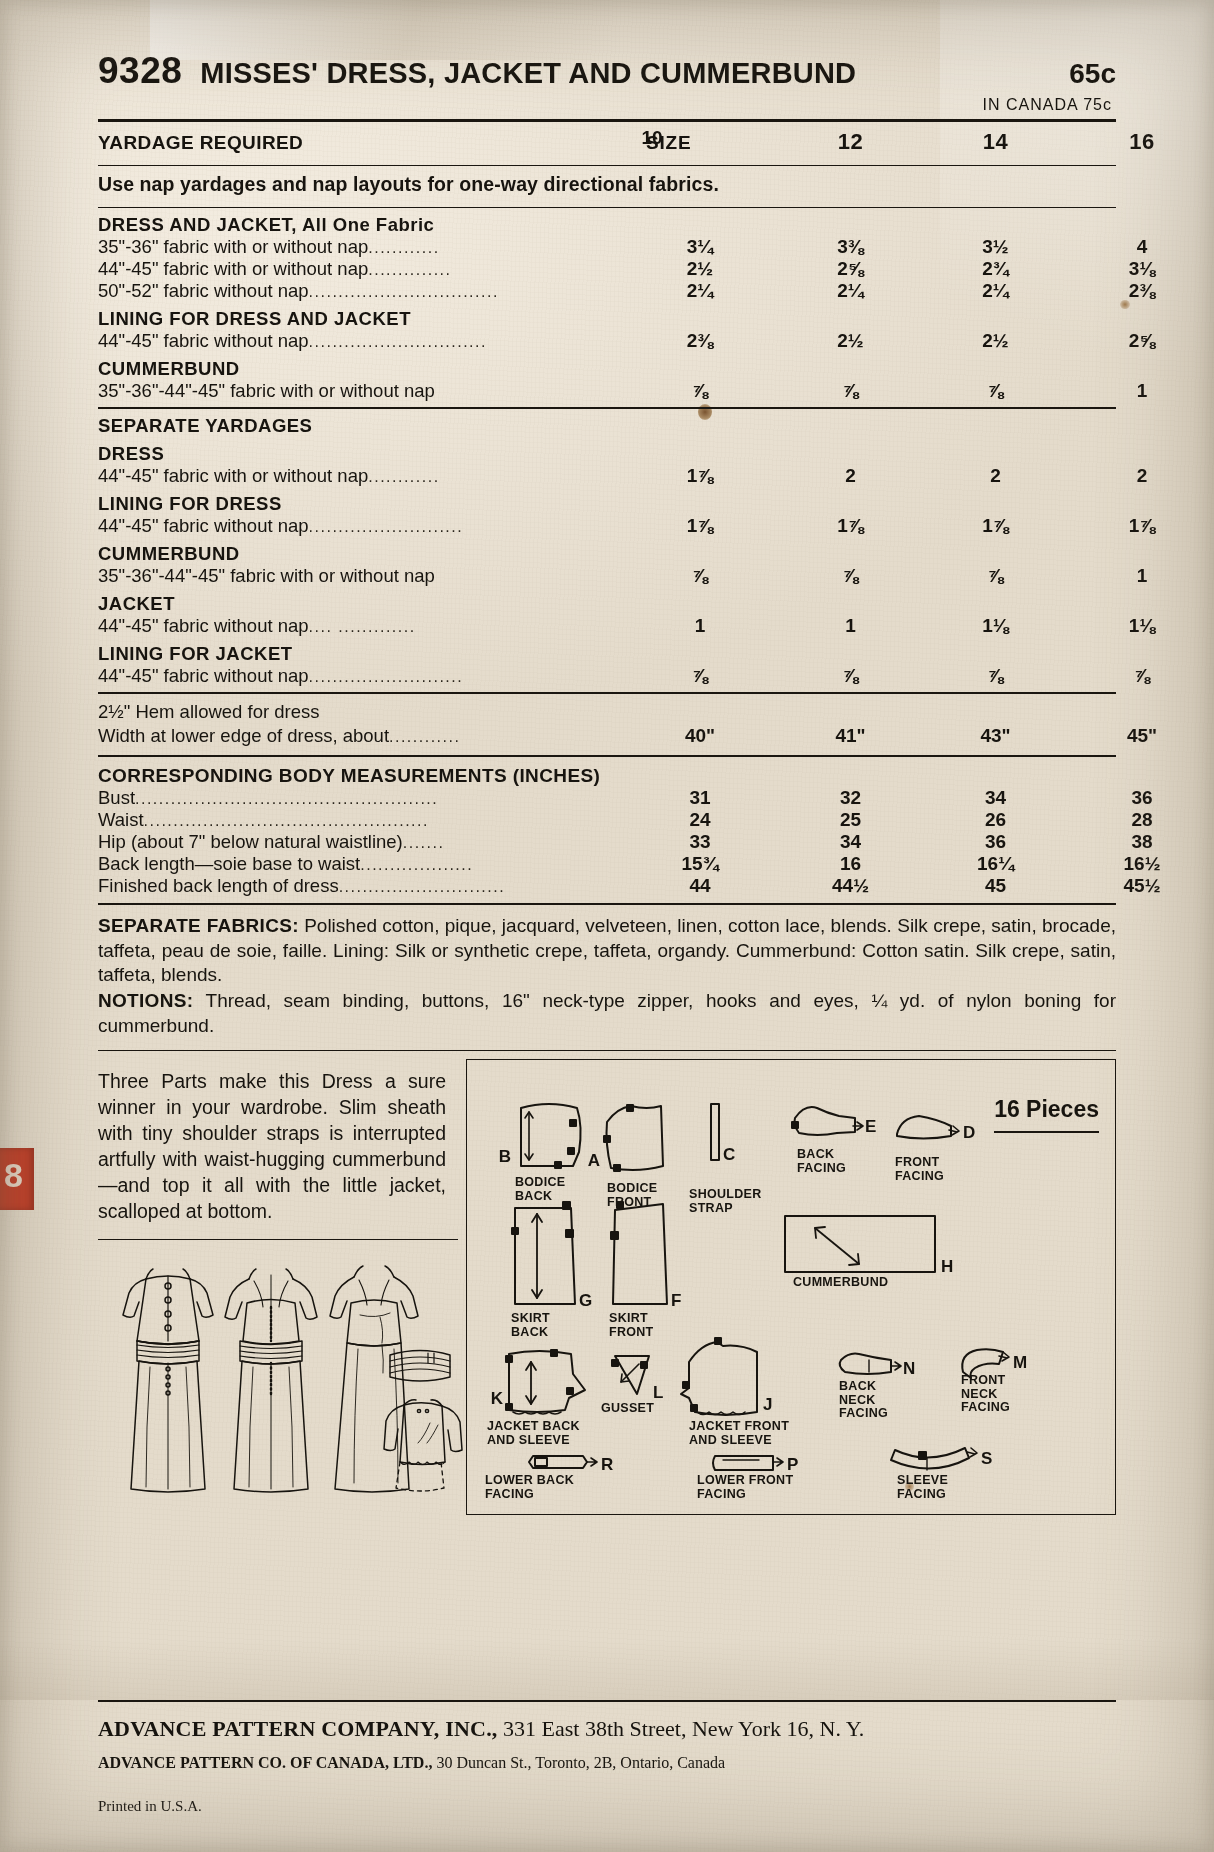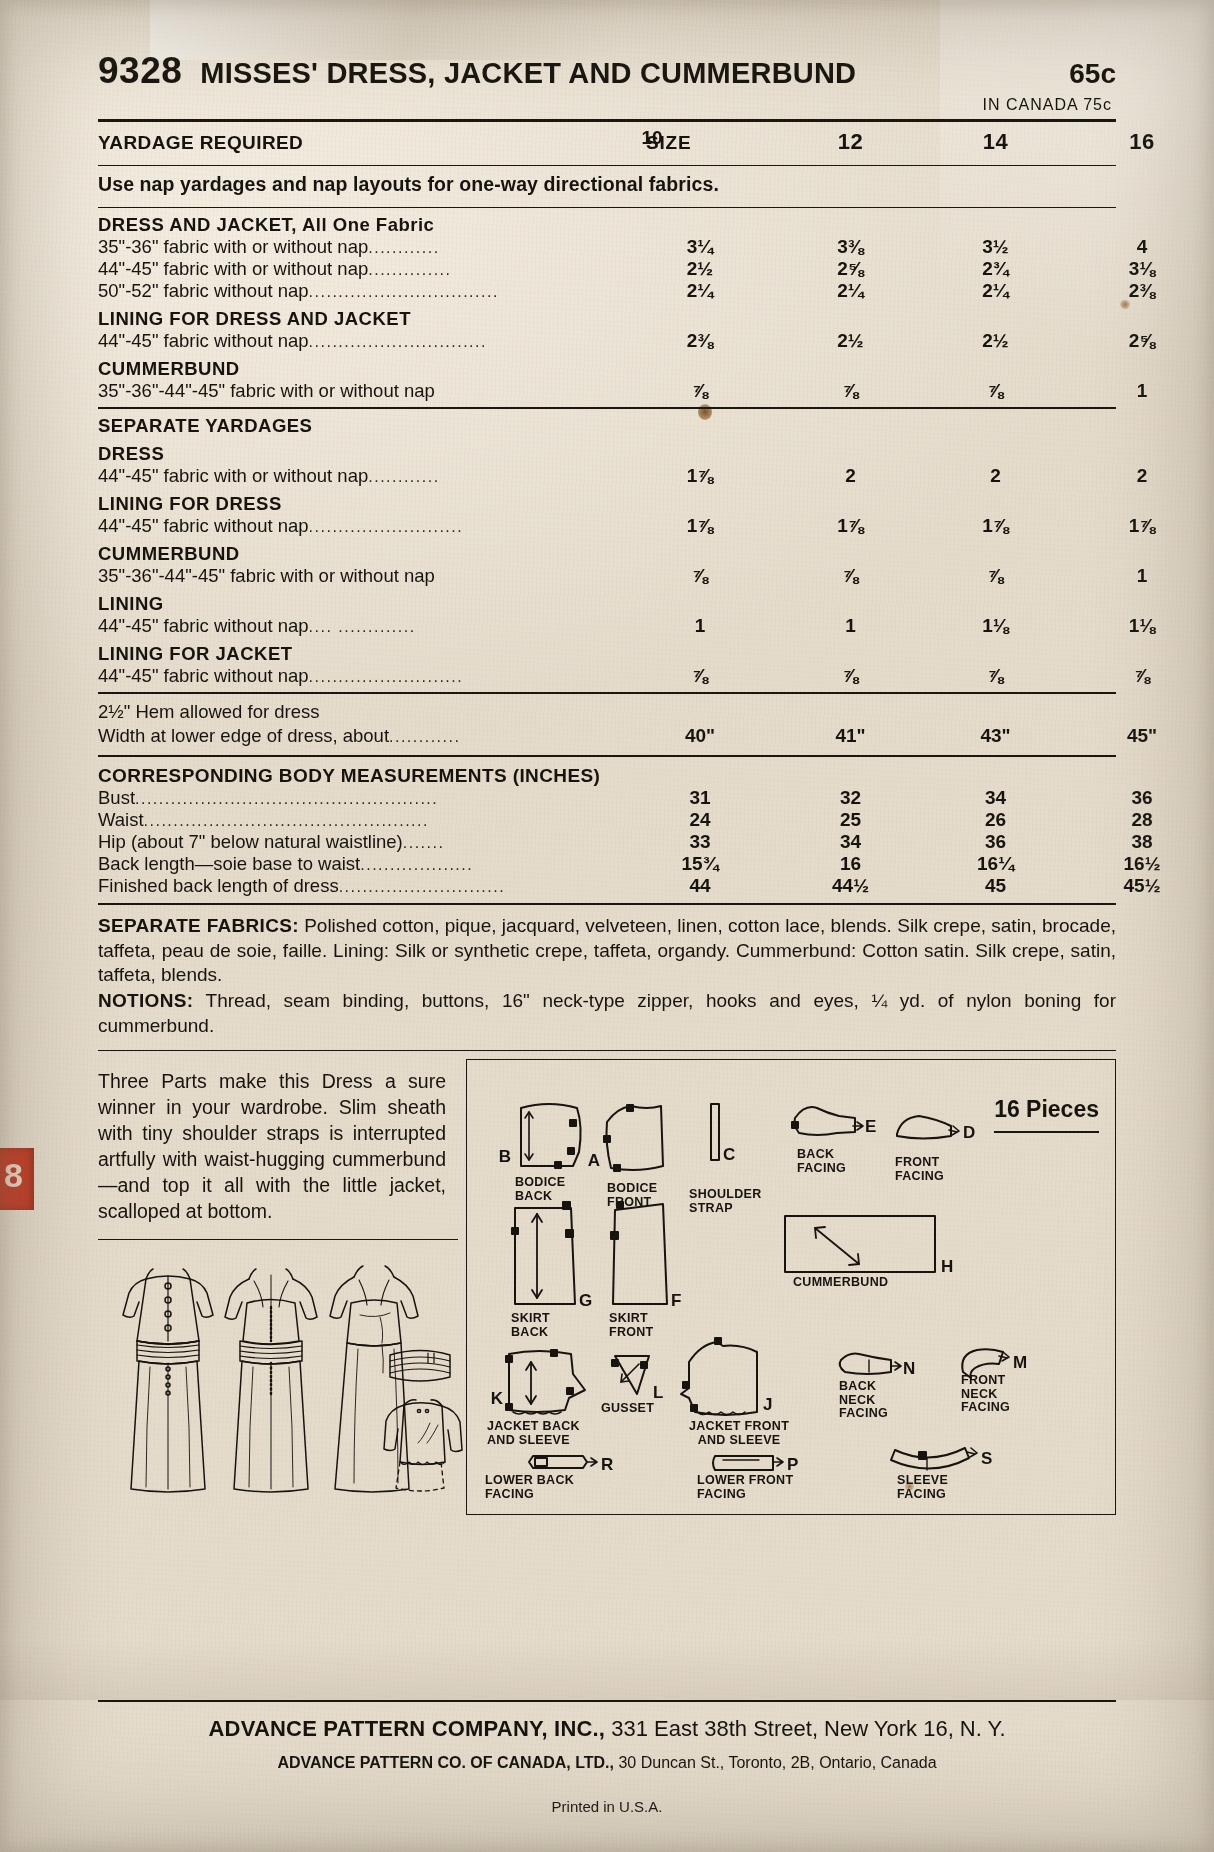--- a/index.html
+++ b/index.html
@@ -233,21 +233,22 @@
     letter-spacing: .3px;
     line-height: 1.05;
     text-align: center;
   }
 
   
   #footer {
     position: absolute;
     left: 98px; top: 1700px;
     width: 1018px;
-    text-align: center;
+    text-align: left;
+    font-family: Liberation Serif, serif;
   }
   #footer hr {
     border: none;
     border-top: 2.6px solid #1a1610;
     margin: 0 0 14px 0;
   }
   .foot-main {
     font-size: 22px;
     white-space: nowrap;
   }
@@ -389,21 +390,21 @@
         </div>
         <div class="grp">CUMMERBUND</div>
         <div class="trow">
           <div class="line-label"><span class="txt">35"-36"-44"-45" fabric with or without nap</span><span class="dots"></span></div>
           <div class="num">⅞</div>
           <div class="num">⅞</div>
           <div class="num">⅞</div>
           <div class="num">1</div>
           <div class="num">1</div>
         </div>
-        <div class="grp">LINING</div>
+        <div class="grp">JACKET</div>
         <div class="trow">
           <div class="line-label"><span class="txt">44"-45" fabric without nap</span><span class="dots">.... .............</span></div>
           <div class="num">1</div>
           <div class="num">1</div>
           <div class="num">1⅛</div>
           <div class="num">1⅛</div>
           <div class="num">1⅛</div>
         </div>
         <div class="grp">LINING FOR JACKET</div>
         <div class="trow">
@@ -714,21 +715,21 @@
             <div class="fig-label" style="position: absolute; left: 428px; top: 96px; text-align: left; white-space: pre;">FRONT
 FACING</div>
             <div class="fig-label" style="position: absolute; left: 44px; top: 252px; text-align: left; white-space: pre;">SKIRT
 BACK</div>
             <div class="fig-label" style="position: absolute; left: 142px; top: 252px; text-align: left; white-space: pre;">SKIRT
 FRONT</div>
             <div class="fig-label" style="position: absolute; left: 326px; top: 216px; text-align: left; white-space: pre;">CUMMERBUND</div>
             <div class="fig-label" style="position: absolute; left: 20px; top: 360px; text-align: left; white-space: pre;">JACKET BACK
 AND SLEEVE</div>
             <div class="fig-label" style="position: absolute; left: 134px; top: 342px; text-align: left; white-space: pre;">GUSSET</div>
-            <div class="fig-label" style="position: absolute; left: 222px; top: 360px; text-align: center; white-space: pre;">JACKET FRONT
+            <div class="fig-label" style="position: absolute; left: 222px; top: 360px; text-align: left; white-space: pre;">JACKET FRONT
 AND SLEEVE</div>
             <div class="fig-label" style="position: absolute; left: 372px; top: 320px; text-align: left; white-space: pre;">BACK
 NECK
 FACING</div>
             <div class="fig-label" style="position: absolute; left: 494px; top: 314px; text-align: left; white-space: pre;">FRONT
 NECK
 FACING</div>
             <div class="fig-label" style="position: absolute; left: 18px; top: 414px; text-align: left; white-space: pre;">LOWER BACK
 FACING</div>
             <div class="fig-label" style="position: absolute; left: 230px; top: 414px; text-align: left; white-space: pre;">LOWER FRONT

